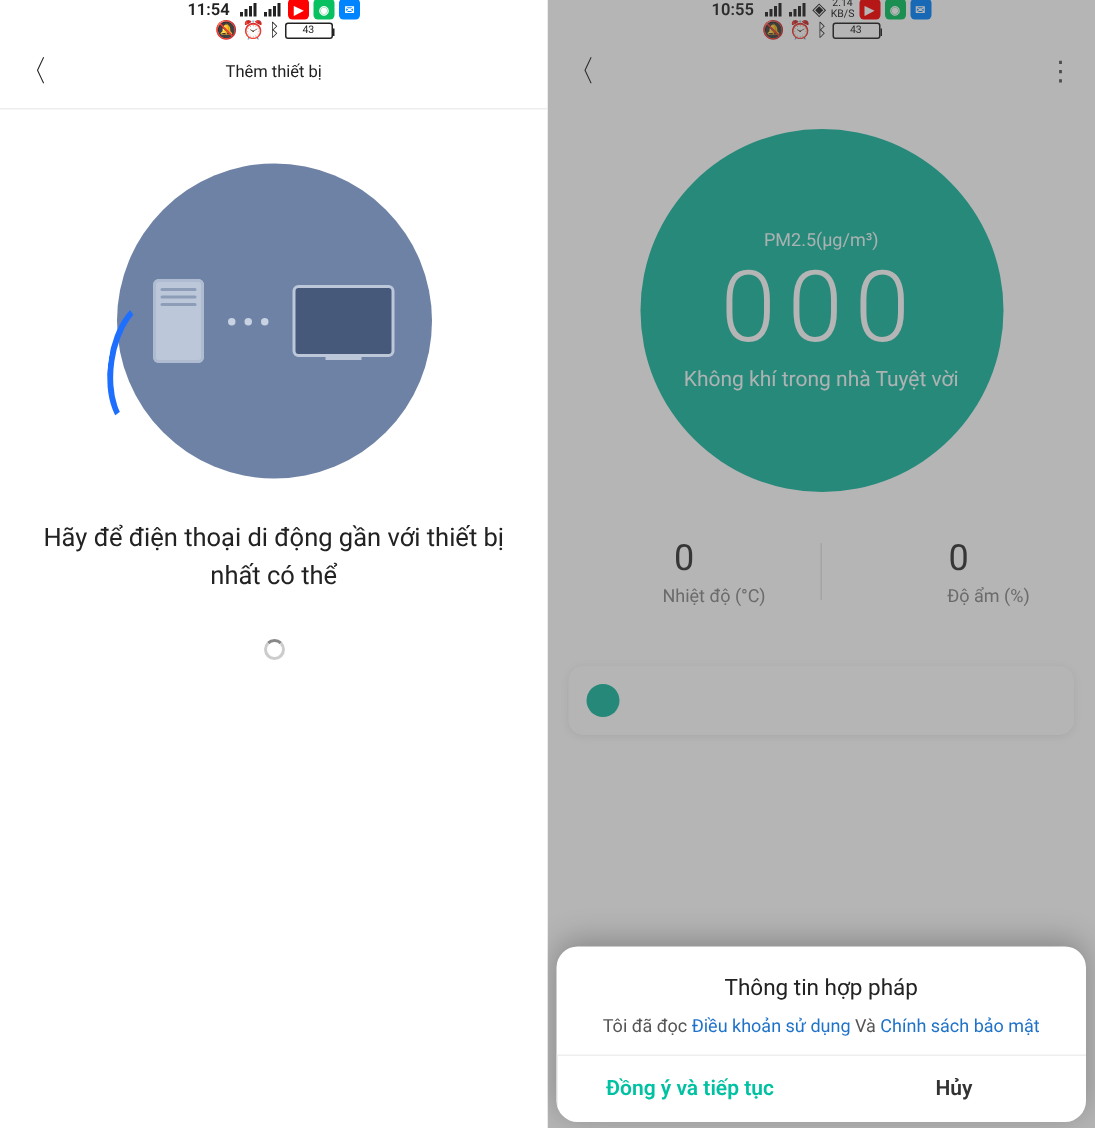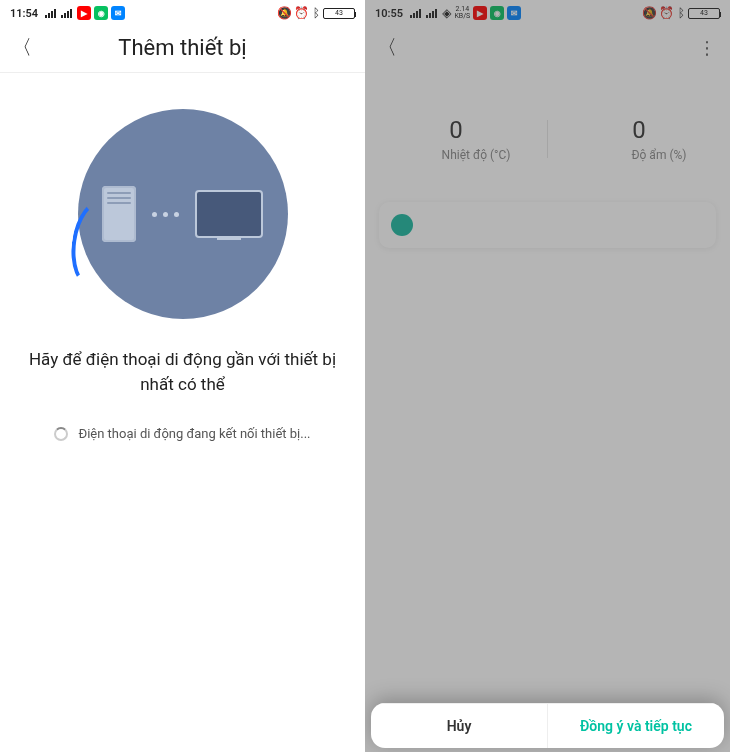--- a/index.html
+++ b/index.html
@@ -5,41 +5,41 @@
     * { box-sizing: border-box; margin: 0; padding: 0; }
     body {
       font-family: -apple-system, BlinkMacSystemFont, "Segoe UI", Roboto, sans-serif;
       width: 730px; height: 752px; display: flex; background: #fff;
     }
     .phone { height: 752px; display: flex; flex-direction: column; position: relative; background: #fff; }
     .phone-left { width: 365px; }
     .phone-right { width: 365px; }
 
     .statusbar {
-      height: 26px; display: flex; align-items: center; justify-content: space-between;
-      padding: 0 10px; font-size: 11px; color: #222;
+      height: 26px; display: flex; align-items: center; justify-content: center;
+      padding: 0 10px; font-size: 11px; color: #222; flex-direction: column;
     }
     .sb-left { display: flex; align-items: center; gap: 3px; }
     .sb-right { display: flex; align-items: center; gap: 3px; }
     .sb-time { font-weight: 600; margin-right: 4px; }
     .sb-bars { display: inline-flex; align-items: flex-end; gap: 1px; margin-right: 2px;}
     .sb-bars span { width: 2px; background: #222; display: inline-block; }
     .sb-bars span:nth-child(1){height:3px}.sb-bars span:nth-child(2){height:5px}.sb-bars span:nth-child(3){height:7px}.sb-bars span:nth-child(4){height:9px}
     .dot { width: 14px; height: 14px; border-radius: 3px; display:inline-flex;align-items:center;justify-content:center;font-size:8px;color:#fff;font-weight:bold;}
     .dot.red{background:#ff0000}.dot.green{background:#07c160}.dot.blue{background:#0084ff}
     .wifi { font-size:12px; }
     .speed { font-size:7px; line-height:7px; text-align:center; }
     .battery { border:1px solid #222; border-radius:2px; width:32px; height:11px; display:inline-flex; align-items:center; font-size:7px; justify-content:center; position:relative;}
     .battery:after{content:"";position:absolute;right:-2px;top:3px;width:1px;height:5px;background:#222;}
     .bell-off { font-size:12px; }
     .alarm { font-size:12px; }
     .bt { font-size:12px; }
 
     .appbar { display:flex; align-items:center; height:42px; padding:0 12px; position:relative; }
-    .appbar-title { position:absolute; left:0; right:0; text-align:center; font-size:22px; color:#222; pointer-events:none;}
+    .appbar-title { position:absolute; left:0; right:0; text-align:center; font-size:11px; color:#222; pointer-events:none;}
     .back-chevron { font-size:20px; color:#222; font-weight:300;}
     .kebab { position:absolute; right:14px; font-size:18px; color:#555;}
     .divider { height:1px; background:#eee; margin: 4px 0 0 0;}
 
     
     .illus-zone { display:flex; flex-direction:column; align-items:center; padding-top:36px;}
     .illus-circle {
       width: 210px; height:210px; border-radius:50%; background:#6e82a5;
       display:flex; align-items:center; justify-content:center; gap:16px; position:relative;
     }
@@ -159,21 +159,20 @@
       <div class="dots3">
           <span></span>
           <span></span>
           <span></span>
         </div>
       <div class="dev-tv"></div>
     </div>
     <div class="left-msg">Hãy để điện thoại di động gần với thiết bị nhất có thể</div>
     <div class="left-sub">
       <span class="spinner"></span>
-      <span>Điện thoại di động đang kết nối thiết bị...</span>
     </div>
   </div>
 </div>
 
 <div class="phone phone-right">
   <div class="content">
     <div class="statusbar">
       <div class="sb-left">
         <span class="sb-time">10:55</span>
         <span class="sb-bars">
@@ -206,36 +205,47 @@
           </span>
       </div>
     </div>
 
     <div class="appbar">
       <span class="back-chevron">〈</span>
       <span class="kebab">⋮</span>
     </div>
 
     <div class="air-area">
+      <div class="air-circle">
+        <div class="pm-label">PM2.5(μg/m³)</div>
+        <div class="pm-val">000</div>
+        <div class="air-desc">Không khí trong nhà Tuyệt vời</div>
+      </div>
       <div class="metrics">
         <div class="metric">
           <div class="metric-val">0</div>
           <div class="metric-lbl">Nhiệt độ (°C)</div>
         </div>
         <div class="metric-div"></div>
         <div class="metric">
           <div class="metric-val">0</div>
           <div class="metric-lbl">Độ ẩm (%)</div>
         </div>
       </div>
       <div class="card-hint" style="align-self:stretch"></div>
     </div>
 
     <div class="dim-overlay"></div>
 
     <div class="sheet">
+      <div class="sheet-body">
+        <div class="sheet-title">Thông tin hợp pháp</div>
+        <div class="sheet-text">
+          <span>Tôi đã đọc </span><span class="lnk">Điều khoản sử dụng</span><span> Và </span><span class="lnk">Chính sách bảo mật</span>
+        </div>
+      </div>
       <div class="sheet-actions">
+        <div class="sheet-btn agree">Đồng ý và tiếp tục</div>
         <div class="sheet-btn cancel">Hủy</div>
-        <div class="sheet-btn agree">Đồng ý và tiếp tục</div>
       </div>
     </div>
   </div>
 </div>
 
 </body></html>

